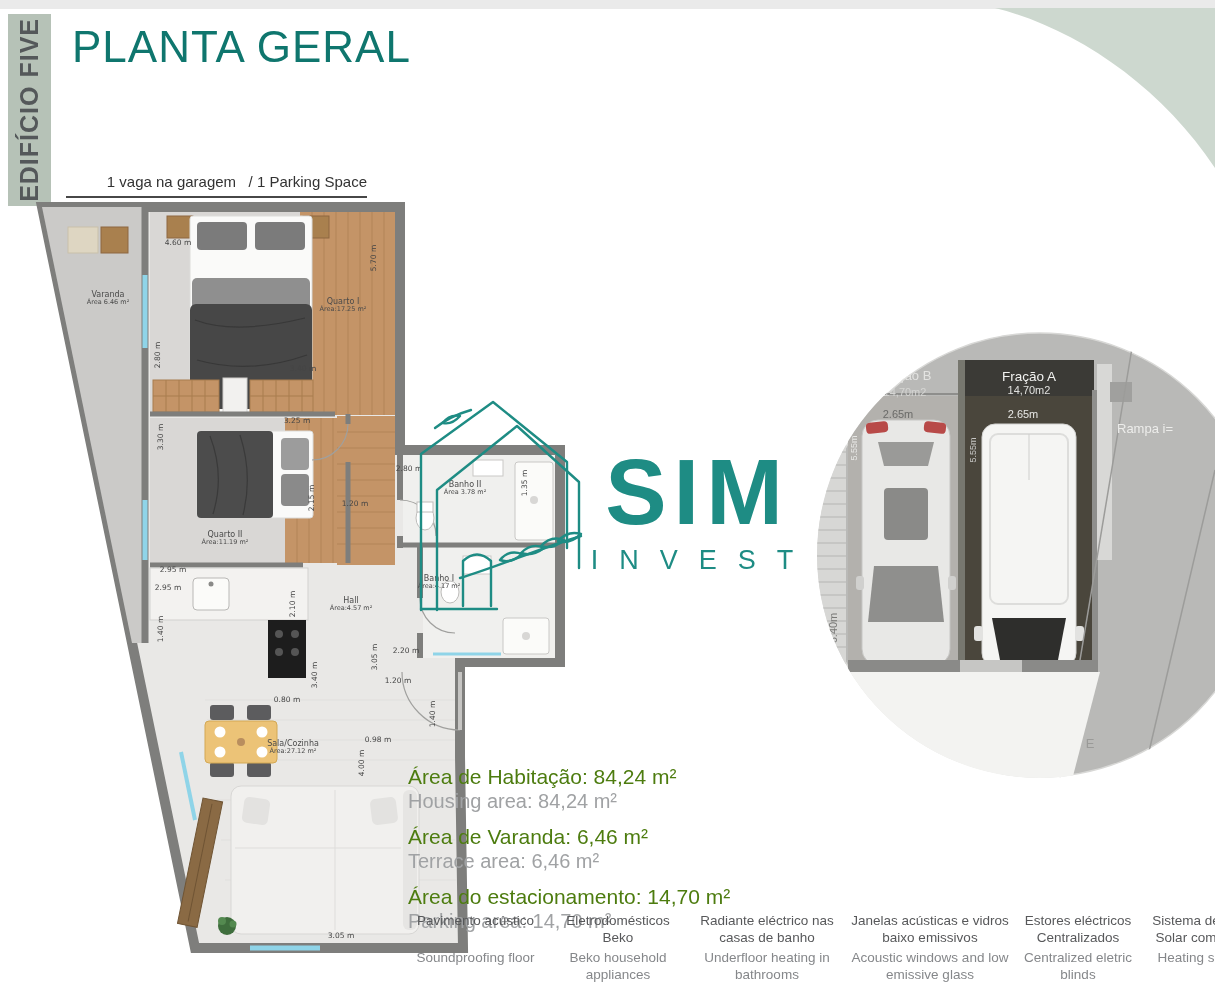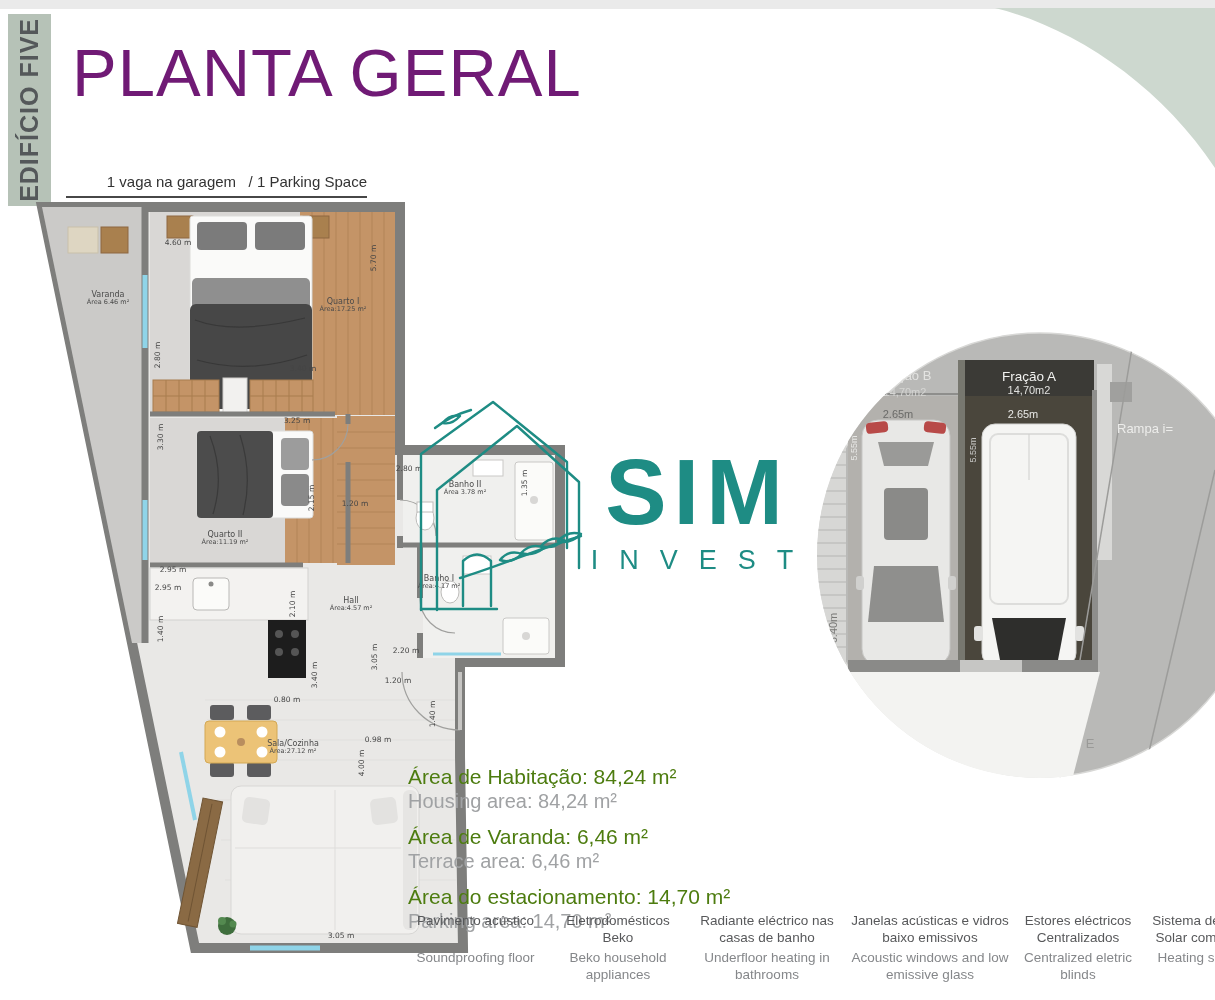--- a/index.html
+++ b/index.html
@@ -6,22 +6,22 @@
   .page{position:relative;width:1215px;height:1000px;background:#ffffff;overflow:hidden;
         font-family:"Liberation Sans", sans-serif;}
   .topbar{position:absolute;left:0;top:0;width:1215px;height:9px;background:#eaeaea;}
   .sage-corner{position:absolute;left:990px;top:6px;}
   
   .side-tab{position:absolute;left:8px;top:14px;width:43px;height:192px;background:#b6c2b7;
             display:flex;align-items:center;justify-content:center;}
   .side-tab span{writing-mode:vertical-rl;transform:rotate(180deg);font-size:25px;font-weight:bold;
                  color:#54585a;letter-spacing:1px;white-space:nowrap;}
   
-  .title{position:absolute;left:72px;top:22px;font-size:67px;font-weight:400;color:#701a75;
-         letter-spacing:1px;white-space:nowrap;margin-top:12px;}
+  .title{position:absolute;left:72px;top:22px;font-size:44px;font-weight:400;color:#0f766e;
+         letter-spacing:1px;white-space:nowrap;}
   .subtitle{position:absolute;left:78px;top:98px;font-size:24px;font-weight:bold;color:#2e2e2e;white-space:nowrap;}
   .subtitle .accent{color:#ee9833;}
   .apt-line{position:absolute;left:66px;top:149px;font-size:17px;color:#3e3e3e;white-space:nowrap;}
   .apt-line b{color:#2d2d2d;}
   .parking-line{position:absolute;left:66px;top:173px;font-size:15px;color:#333333;white-space:pre;
                 width:301px;padding-bottom:6px;border-bottom:2px solid #474747;text-align:right;}
   
   .plan-wrap{position:absolute;left:35px;top:200px;width:530px;height:760px;}
   .plan-wrap svg{position:absolute;left:0;top:0;}
   #plan-labels{position:absolute;left:0;top:0;width:530px;height:760px;pointer-events:none;}

